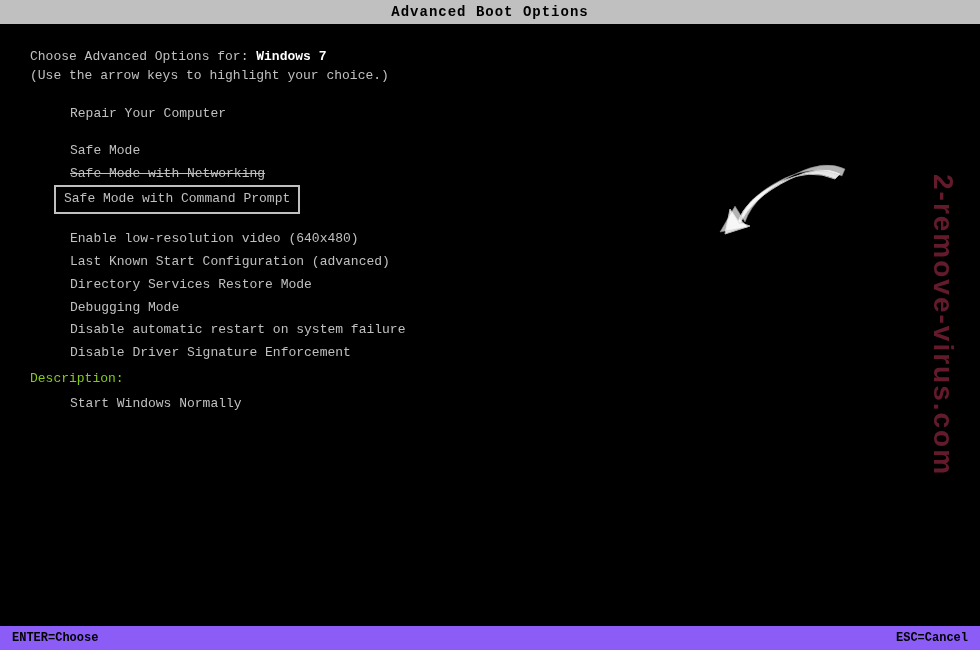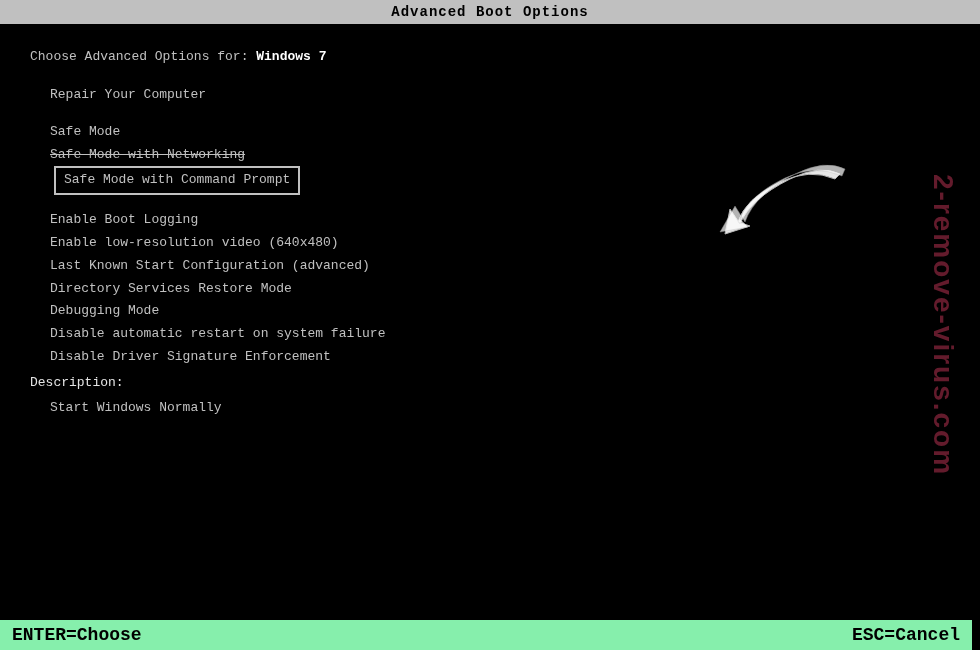--- a/index.html
+++ b/index.html
@@ -46,21 +46,21 @@
     }
 
     .menu-item {
       font-size: 13px;
       padding: 1px 0;
       color: #c0c0c0;
       line-height: 1.6;
     }
 
     .menu-item.indented {
-      margin-left: 20px;
+      margin-left: 40px;
     }
 
     .menu-item.highlighted {
       border: 2px solid #c0c0c0;
       display: inline-block;
       padding: 2px 8px;
       margin-left: 24px;
       color: #c0c0c0;
     }
 
@@ -78,40 +78,40 @@
       left: 30px;
       right: 30px;
       font-size: 13px;
     }
 
     .description-row {
       display: flex;
     }
 
     .desc-label {
-      color: #e5e5e5;
+      color: #84cc16;
       min-width: 140px;
     }
 
     .desc-text {
       color: #fff;
       font-weight: bold;
     }
 
     .bottom-bar {
       position: absolute;
       bottom: 0;
       left: 0;
-      right: 8px;
-      background-color: #86efac;
+      right: 0;
+      background-color: #8b5cf6;
       color: #000;
       display: flex;
       justify-content: space-between;
       padding: 5px 12px;
-      font-size: 18px;
+      font-size: 12px;
       font-weight: bold;
     }
 
     .watermark {
       position: absolute;
       top: 10px;
       right: 0;
       width: 75px;
       height: 630px;
       display: flex;
@@ -145,37 +145,37 @@
 </head>
 <body>
 
 <div class="title-bar">Advanced Boot Options</div>
 
 <div class="main-content">
 
   <div class="header-line">
     <span>Choose Advanced Options for: </span><span class="bold-text">Windows 7</span>
   </div>
+  <div class="header-line">(Use the arrow keys to highlight your choice.)</div>
 
   <div class="arrow-image">
     <svg class="arrow-svg" viewBox="0 0 170 100" xmlns="http://www.w3.org/2000/svg">
 
       <path d="M 150 20 Q 130 10 100 25 Q 60 45 50 70 L 40 55 L 35 80 L 60 72 L 48 68 Q 55 45 90 28 Q 120 14 145 25 Z" fill="white" stroke="#ccc" stroke-width="1" opacity="0.9"></path>
       <path d="M 155 15 Q 135 5 105 20 Q 65 40 55 68 L 45 52 L 30 78 L 58 73 L 50 65 Q 58 42 95 24 Q 125 10 152 22 Z" fill="white" stroke="#bbb" stroke-width="0.5" opacity="0.7"></path>
     </svg>
   </div>
 
   <div class="menu-section">
     <div class="menu-item indented">Repair Your Computer</div>
     <div class="spacer"></div>
     <div class="menu-item indented">Safe Mode</div>
     <div class="menu-item indented strikethrough">Safe Mode with Networking</div>
     <div class="menu-item highlighted">Safe Mode with Command Prompt</div>
     <div class="spacer"></div>
-    <div class="menu-item indented">Enable Boot Logging</div>
     <div class="menu-item indented">Enable low-resolution video (640x480)</div>
     <div class="menu-item indented">Last Known Start Configuration (advanced)</div>
     <div class="menu-item indented">Directory Services Restore Mode</div>
     <div class="menu-item indented">Debugging Mode</div>
     <div class="menu-item indented">Disable automatic restart on system failure</div>
     <div class="menu-item indented">Disable Driver Signature Enforcement</div>
     <div class="spacer"></div>
     <div class="spacer"></div>
     <div class="menu-item indented">Start Windows Normally</div>
   </div>

